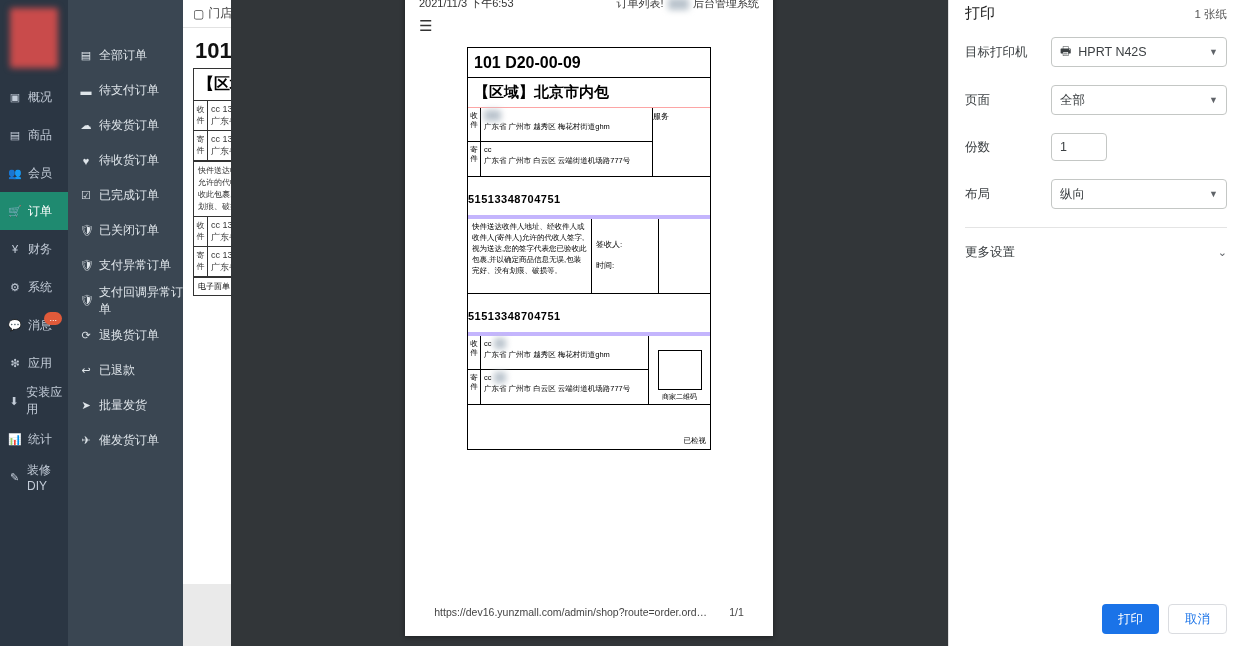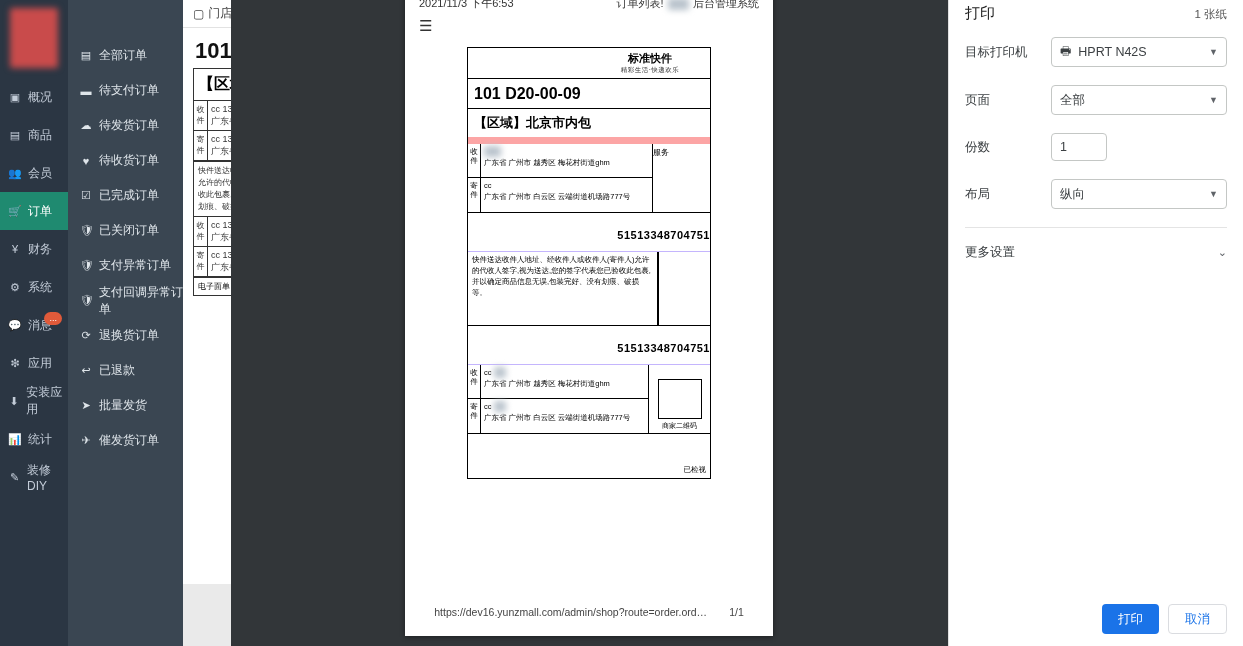--- a/index.html
+++ b/index.html
@@ -83,32 +83,32 @@
 
   .label-box {
     margin:12px auto 0 auto; width:244px; border:1px solid #000; color:#000;
   }
   .lb-top { display:flex; border-bottom:1px solid #000; }
   .lb-top-left { flex:1; }
   .lb-top-right { width:120px; text-align:center; padding:3px 2px; }
   .lb-express { font-size:11px; font-weight:bold; }
   .lb-slogan { font-size:6.5px; color:#333; letter-spacing:.5px; }
   .lb-code { font-size:16px; font-weight:bold; padding:6px 6px 5px 6px; border-bottom:1px solid #000; }
-  .lb-region { font-size:13px; font-weight:bold; padding:5px 6px; border-bottom:7px solid #fca5a5; }
+  .lb-region { font-size:15px; font-weight:bold; padding:5px 6px; border-bottom:1px solid #fca5a5; }
 
   .lb-addr-wrap { display:flex; border-bottom:1px solid #000; }
   .lb-addr-col { flex:1; }
   .lb-addr-row { display:flex; border-bottom:1px solid #000; min-height:34px; }
   .lb-addr-row:last-child { border-bottom:none; }
   .lb-addr-tag { width:13px; border-right:1px solid #000; font-size:7.5px; text-align:center;
                  padding-top:3px; line-height:1.25; }
   .lb-addr-body { flex:1; padding:2px 3px; font-size:7.5px; line-height:1.5; }
   .lb-service { width:58px; border-left:1px solid #000; font-size:8px; text-align:left; padding-top:3px; }
 
-  .lb-barcode { text-align:right; padding:16px 0 10px 0; border-bottom:1px solid #c4b5fd; }
+  .lb-barcode { text-align:left; padding:16px 0 10px 0; border-bottom:4px solid #c4b5fd; }
   .lb-barcode .num { font-size:11px; font-weight:bold; letter-spacing:.5px; }
 
   .lb-sign { display:flex; border-bottom:1px solid #000; min-height:74px; }
   .lb-sign-text { flex:1; padding:3px 4px; font-size:7.5px; line-height:1.45; border-right:1px solid #000; }
   .lb-sign-fields { width:66px; padding:16px 4px; font-size:8px; line-height:2.6; }
   .lb-sign-blank { width:52px; border-left:1px solid #000; }
 
   .lb-bottom-addr { display:flex; border-bottom:1px solid #000; }
   .lb-qr { width:62px; border-left:1px solid #000; display:flex; flex-direction:column;
            align-items:center; justify-content:flex-end; padding-bottom:2px; }
@@ -326,27 +326,20 @@
       <span class="mid">
         <span>订单列表!</span>
         <span class="blurred">&nbsp;&nbsp;&nbsp;&nbsp;&nbsp;&nbsp;&nbsp;</span>
         <span>后台管理系统</span>
       </span>
     </div>
 
     <div class="hamburger">☰</div>
 
     <div class="label-box">
-      <div class="lb-top">
-        <div class="lb-top-left"></div>
-        <div class="lb-top-right">
-          <div class="lb-express">标准快件</div>
-          <div class="lb-slogan">精彩生活·快递欢乐</div>
-        </div>
-      </div>
 
       <div class="lb-code">101  D20-00-09</div>
       <div class="lb-region">【区域】北京市内包</div>
 
       <div class="lb-addr-wrap">
         <div class="lb-addr-col">
           <div class="lb-addr-row">
             <div class="lb-addr-tag">收件</div>
             <div class="lb-addr-body">
               <span class="blurred">&nbsp;&nbsp;&nbsp;&nbsp;&nbsp;&nbsp;&nbsp;&nbsp;</span><br>
@@ -363,20 +356,24 @@
         </div>
         <div class="lb-service">服务</div>
       </div>
 
       <div class="lb-barcode">
         <div class="num">51513348704751</div>
       </div>
 
       <div class="lb-sign">
         <div class="lb-sign-text">快件送达收件人地址、经收件人或收件人(寄件人)允许的代收人签字,视为送达,您的签字代表您已验收此包裹,并以确定商品信息无误,包装完好、没有划痕、破损等。</div>
+        <div class="lb-sign-fields">
+          <div>签收人:</div>
+          <div>时间:</div>
+        </div>
         <div class="lb-sign-blank"></div>
       </div>
 
       <div class="lb-barcode">
         <div class="num">51513348704751</div>
       </div>
 
       <div class="lb-bottom-addr">
         <div class="lb-addr-col">
           <div class="lb-addr-row">

